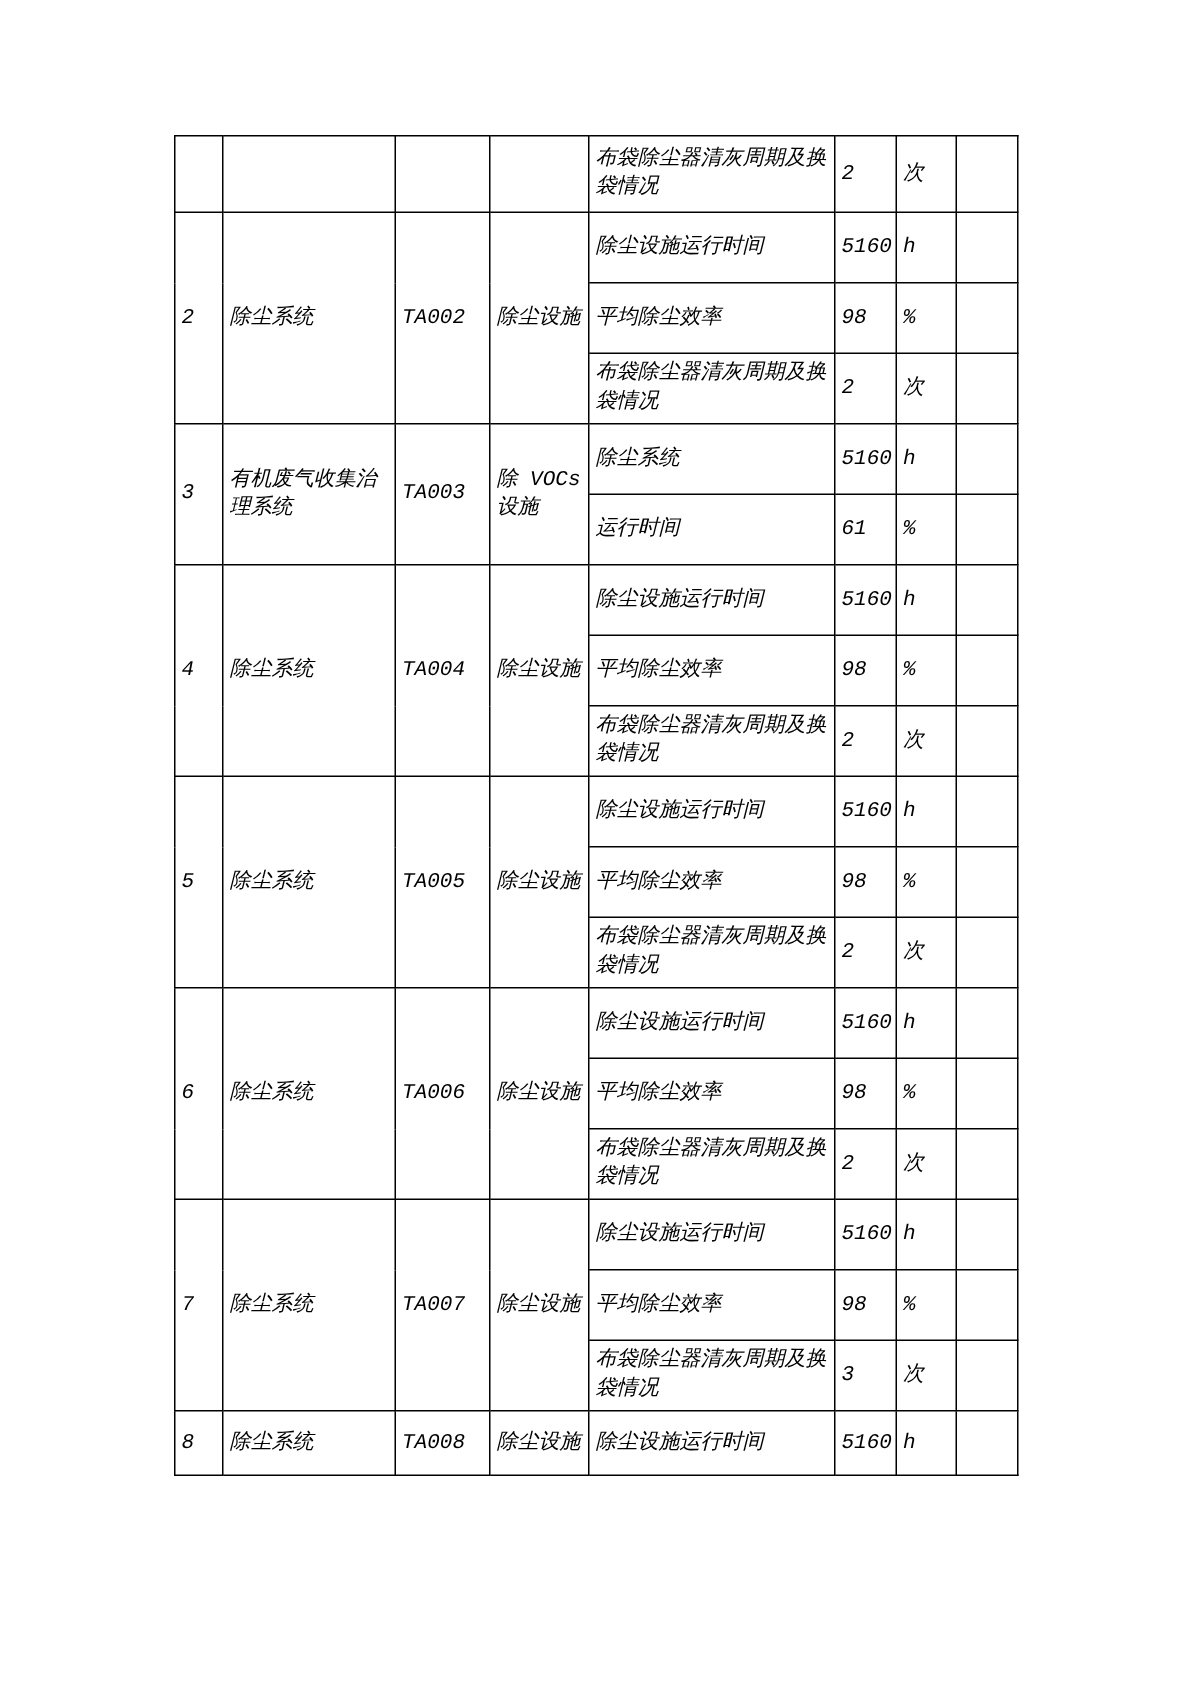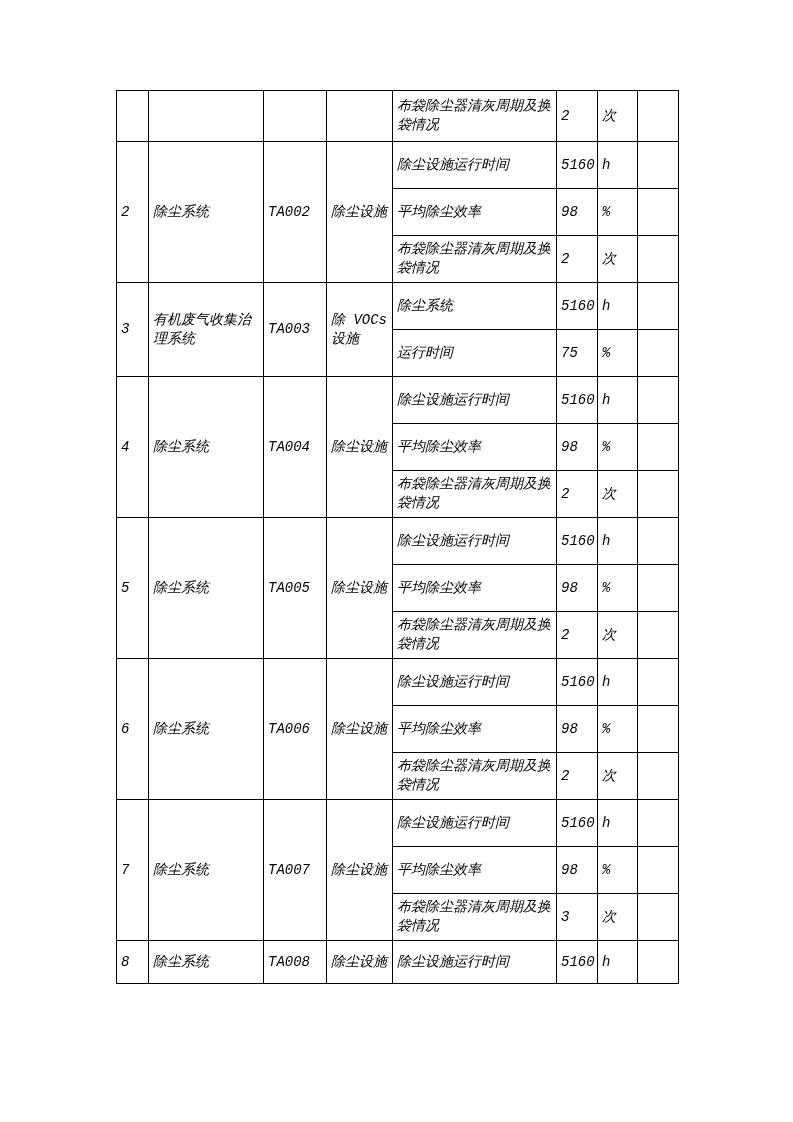--- a/index.html
+++ b/index.html
@@ -99,21 +99,21 @@
           <td rowspan="2" class="system">有机废气收集治理系统</td>
           <td rowspan="2" class="code">TA003</td>
           <td rowspan="2" class="facility">除 VOCs 设施</td>
           <td class="param">除尘系统</td>
           <td class="value">5160</td>
           <td class="unit">h</td>
           <td class="extra"></td>
         </tr>
         <tr class="h-std">
           <td class="param">运行时间</td>
-          <td class="value">75</td>
+          <td class="value">61</td>
           <td class="unit">%</td>
           <td class="extra"></td>
         </tr>
         <tr class="h-std">
           <td rowspan="3" class="no">4</td>
           <td rowspan="3" class="system">除尘系统</td>
           <td rowspan="3" class="code">TA004</td>
           <td rowspan="3" class="facility">除尘设施</td>
           <td class="param">除尘设施运行时间</td>
           <td class="value">5160</td>

